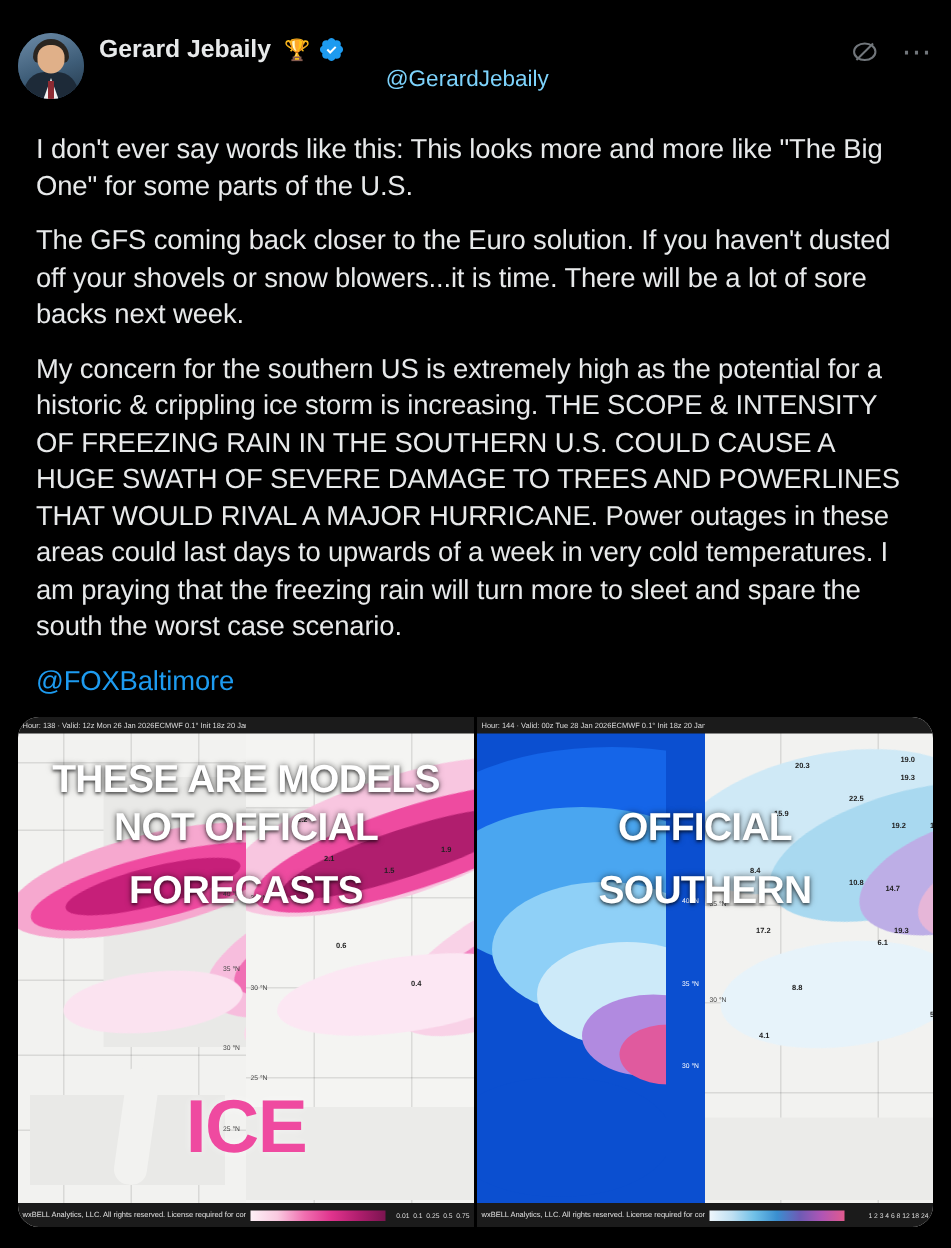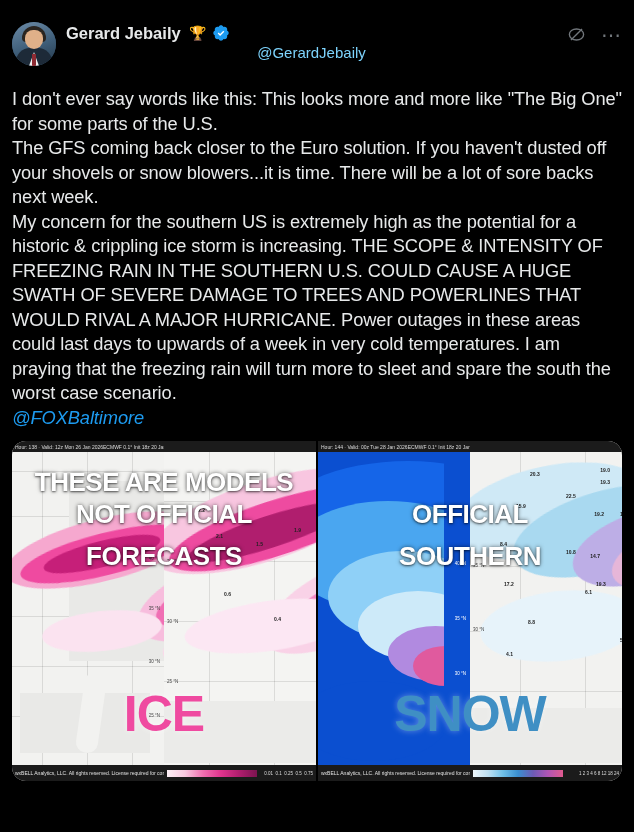--- a/index.html
+++ b/index.html
@@ -75,22 +75,22 @@
   .more-dots { font-size: 20px; color: #71767b; line-height: 14px; letter-spacing: 1px; }
 
   
   .body-text {
     font-size: 18.3px;
     line-height: 24.5px;
     color: #e7e9ea;
     margin-top: 13px;
     letter-spacing: -0.1px;
   }
-  .body-text p { margin: 0; }
-  .mention { color: #1d9bf0; font-style: italic; }
+  .body-text p { margin: 12px; }
+  .mention { color: #1d9bf0; }
 
   
   .media {
     margin-top: 11px;
     width: 610px;
     height: 340px;
     border-radius: 14px;
     overflow: hidden;
     display: flex;
     gap: 2px;
@@ -399,19 +399,18 @@
             </div>
             <div class="botbar">
               <span class="scale snow"></span>
               <span style="font-size:4.5px;color:#ddd;">1&nbsp;2&nbsp;3&nbsp;4&nbsp;6&nbsp;8&nbsp;12&nbsp;18&nbsp;24</span>
             </div>
           </div>
         </div>
       </div>
       <div class="overlay-text ot-l2">OFFICIAL</div>
       <div class="overlay-text ot-l3">SOUTHERN</div>
-      <div class="big-word snow-word">SNOW</div>
     </div>
 
   </div>
 
 
 </div>
 
 </body></html>

